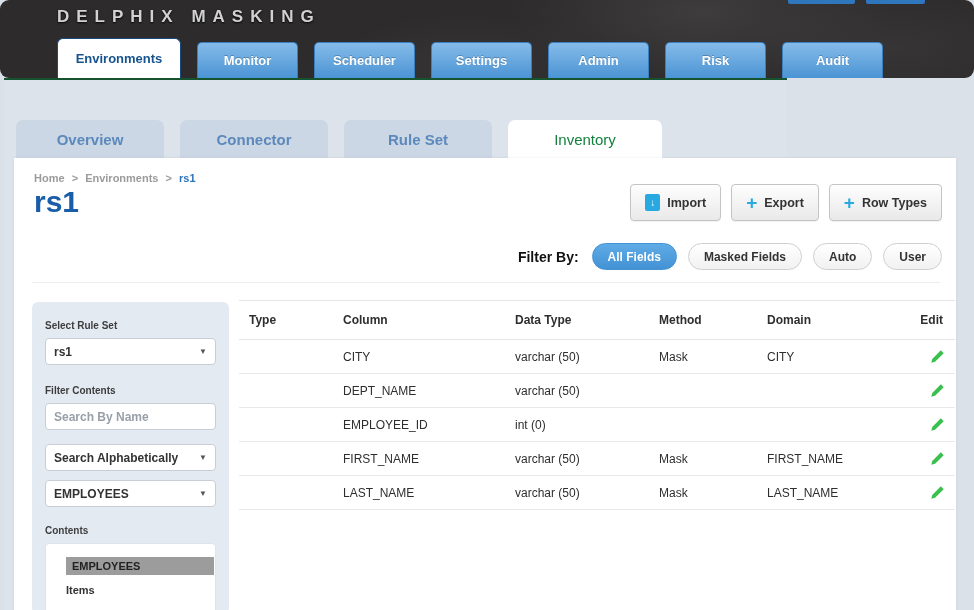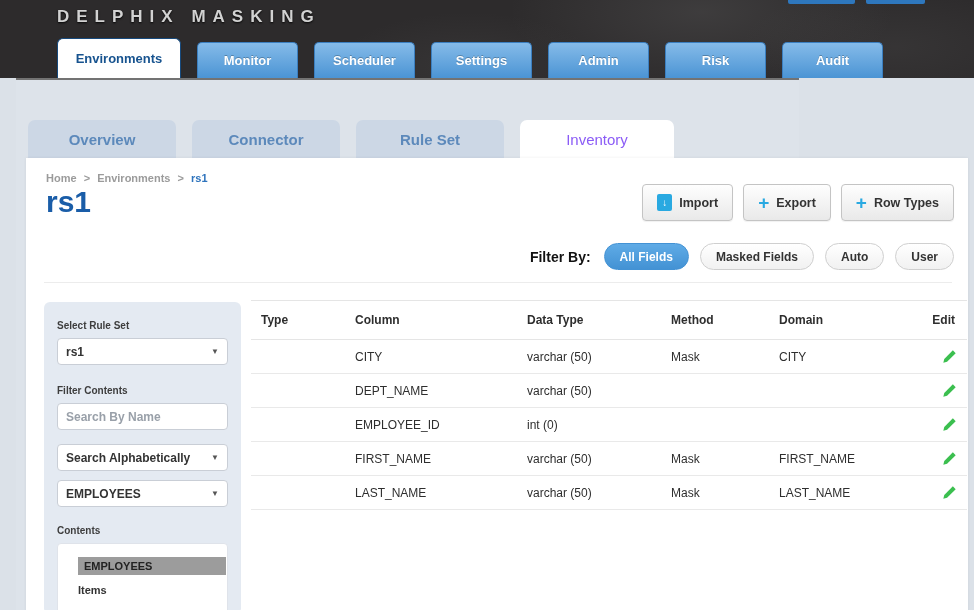--- a/index.html
+++ b/index.html
@@ -11,20 +11,21 @@
   }
 
   
   .header {
     position:absolute; left:0; top:0; width:974px; height:78px;
     background:
       radial-gradient(ellipse 320px 130px at 72% 15%, rgba(130,130,130,.20), transparent 60%),
       radial-gradient(ellipse 220px 90px at 48% 85%, rgba(110,110,110,.14), transparent 60%),
       radial-gradient(ellipse 260px 100px at 92% 60%, rgba(120,120,120,.12), transparent 60%),
       #2d2b2c;
+    border-radius: 9px;
   }
   .logo {
     position:absolute; left:57px; top:7px;
     font-size:17px; font-weight:bold; letter-spacing:7px;
     color:#d2d2d2; text-shadow:0 1px 2px rgba(0,0,0,.9);
   }
   .sliver { position:absolute; top:0; height:4px; background:#2e77bd; border-radius:0 0 2px 2px; }
   .sliver.s1 { left:788px; width:67px; }
   .sliver.s2 { left:866px; width:59px; }
 
@@ -39,31 +40,31 @@
   }
   .nav-tab.active {
     width:124px; height:40px; margin-left:0;
     background:#fff; color:#17538f;
     border:1px solid #174a7d; border-bottom:none; border-radius:6px 6px 0 0;
     text-shadow:none;
   }
 
   
   .page {
-    position:absolute; left:16px; top:78px; width:783px; height:532px;
-    background:#dde3ea; border-top:2px solid #737373;
+    position:absolute; left:4px; top:78px; width:783px; height:532px;
+    background:#dde3ea; border-top:2px solid #14532d;
   }
   .subtabs { position:absolute; left:12px; top:40px; display:flex; }
   .subtab {
     width:148px; height:38px; margin-right:16px;
     border-radius:7px 7px 0 0;
     background:#ccd7e5; color:#5c89bb; font-weight:bold; font-size:15px;
     display:flex; align-items:center; justify-content:center; cursor:pointer;
   }
-  .subtab.active { width:154px; background:#fff; color:#8b5cf6; font-weight:normal; }
+  .subtab.active { width:154px; background:#fff; color:#15803d; font-weight:normal; }
 
   
   .card {
     position:absolute; left:10px; top:78px; width:942px; height:454px;
     background:#fff; overflow:hidden; box-shadow:0 0 3px rgba(0,0,0,.07);
   }
   .breadcrumb {
     position:absolute; left:20px; top:14px;
     font-size:11px; font-weight:bold; color:#9b9b9b;
   }

